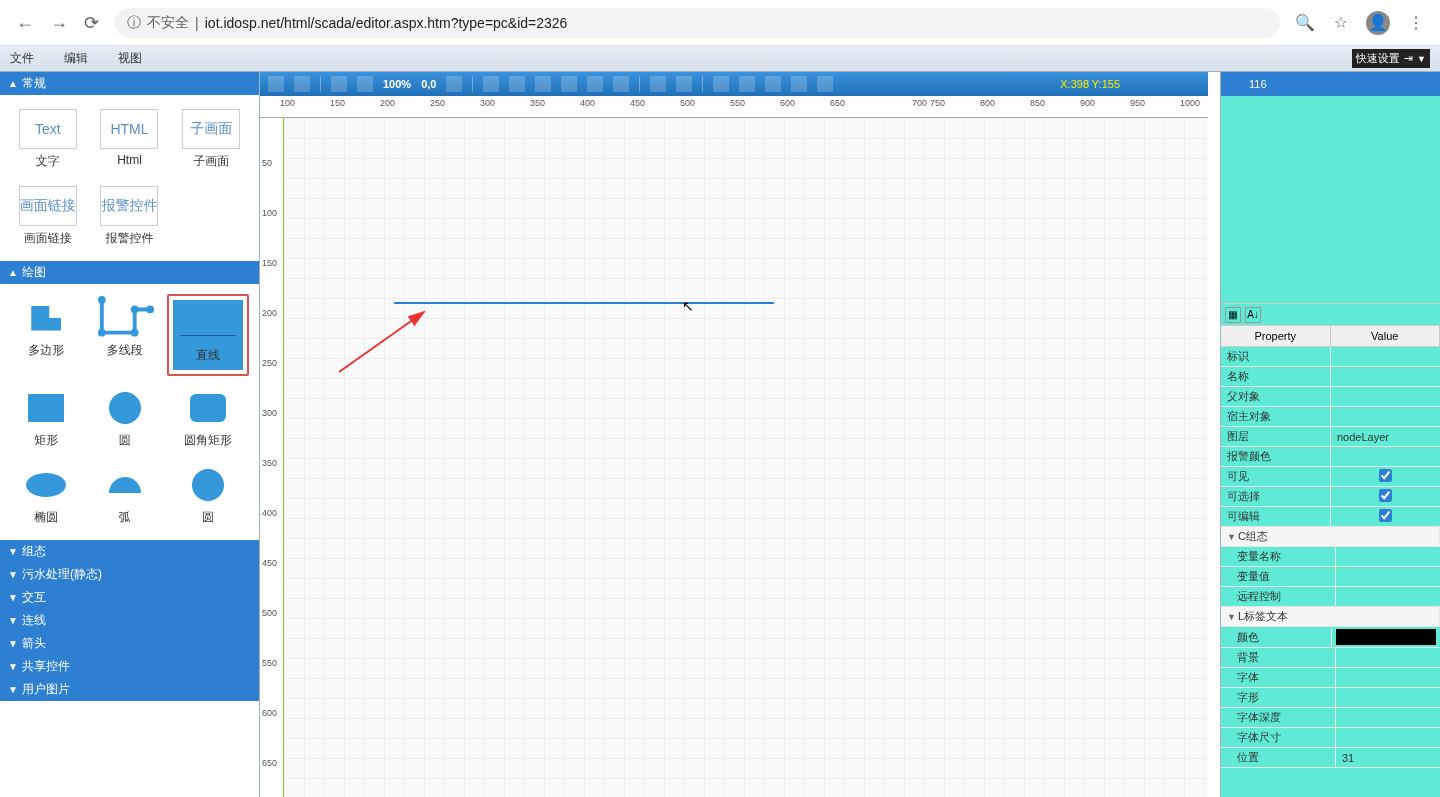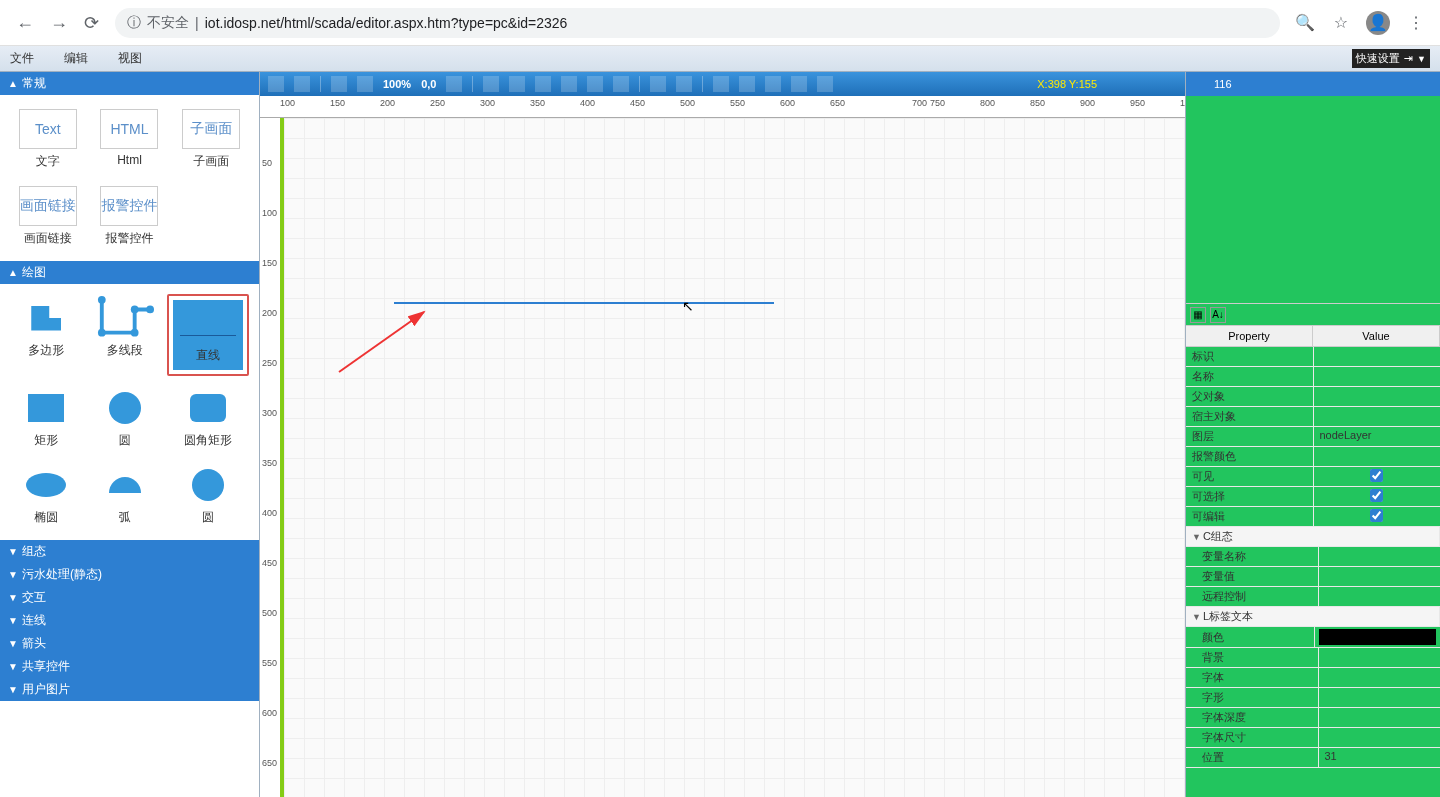--- a/index.html
+++ b/index.html
@@ -37,37 +37,37 @@
 
 .center { flex: 1; display: flex; flex-direction: column; background: #fafafa; }
 .toolbar { height: 24px; background: linear-gradient(#3a93dd,#1f6fb8); display: flex; align-items: center; padding: 0 8px; gap: 10px; color: #fff; font-size: 11px; }
 .toolbar .tb-icon { width: 16px; height: 16px; background: rgba(255,255,255,0.2); cursor: pointer; }
 .toolbar .zoom-text { color: #fff; font-weight: bold; }
 .toolbar .coord { color: #ffea00; margin-left: auto; margin-right: 80px; }
 .toolbar .sep { width: 1px; height: 16px; background: rgba(255,255,255,0.3); }
 .ruler-h { height: 22px; background: #fff; border-bottom: 1px solid #aaa; position: relative; overflow: hidden; font-size: 9px; color: #555; }
 .ruler-h span { position: absolute; top: 2px; }
 .canvas-wrap { flex: 1; display: flex; }
-.ruler-v { width: 24px; background: #fff; border-right: 4px solid #84cc16; position: relative; font-size: 9px; color: #555; }
+.ruler-v { width: 24px; background: #fff; border-right: 1px solid #84cc16; position: relative; font-size: 9px; color: #555; }
 .ruler-v span { position: absolute; left: 2px; writing-mode: horizontal-tb; }
 .canvas { flex: 1; position: relative; background-image: linear-gradient(#eee 1px, transparent 1px), linear-gradient(90deg, #eee 1px, transparent 1px); background-size: 20px 20px; overflow: auto; }
 .drawn-line { position: absolute; height: 2px; background: #2d7fd1; }
 .arrow-annot { position: absolute; }
 .cursor-annot { position: absolute; font-size: 14px; }
 
 
-.right-panel { width: 255px; background: #22c55e; border-left: 1px solid #a0b0c0; display: flex; flex-direction: column; }
+.right-panel { width: 220px; background: #5eead4; border-left: 1px solid #a0b0c0; display: flex; flex-direction: column; margin-left: 12px; }
 .right-header { height: 24px; background: #2d7fd1; color: #fff; display: flex; align-items: center; padding: 0 8px; font-size: 11px; }
 .right-blank { flex: 0 0 208px; border-bottom: 1px solid #ccc; }
 .prop-tabs { height: 22px; border-bottom: 1px solid #ccc; display: flex; align-items: center; padding: 0 4px; gap: 4px; }
 .prop-tabs .tab-icon { width: 16px; height: 16px; border: 1px solid #999; cursor: pointer; font-size: 10px; text-align: center; line-height: 14px; }
 .prop-table { flex: 1; overflow-y: auto; }
 .prop-head { display: flex; background: #f0f0f0; border-bottom: 1px solid #ccc; font-size: 11px; }
 .prop-head div { flex: 1; padding: 4px 6px; text-align: center; border-right: 1px solid #ccc; }
-.prop-row { display: flex; border-bottom: 1px solid #e8e8e8; font-size: 11px; min-height: 20px; }
+.prop-row { display: flex; border-bottom: 1px solid #e8e8e8; font-size: 11px; min-height: 20px; align-items: center; }
 .prop-row .pk { flex: 1; padding: 2px 6px; border-right: 1px solid #e8e8e8; display: flex; align-items: center; gap: 2px; color: #333; }
 .prop-row .pv { flex: 1; padding: 2px 6px; color: #333; }
 .prop-row .pv.checkbox { text-align: center; }
 .prop-row .pv.checkbox input { accent-color: #2d7fd1; }
 .prop-row .pv.colorbox { background: #000; height: 16px; margin: 2px 4px; }
 .group-tri { font-size: 9px; color: #666; }
 .indent { padding-left: 16px !important; }
 
 .avatar { width: 24px; height: 24px; border-radius: 50%; background: #888; display: flex; align-items: center; justify-content: center; color: #fff; }
 

